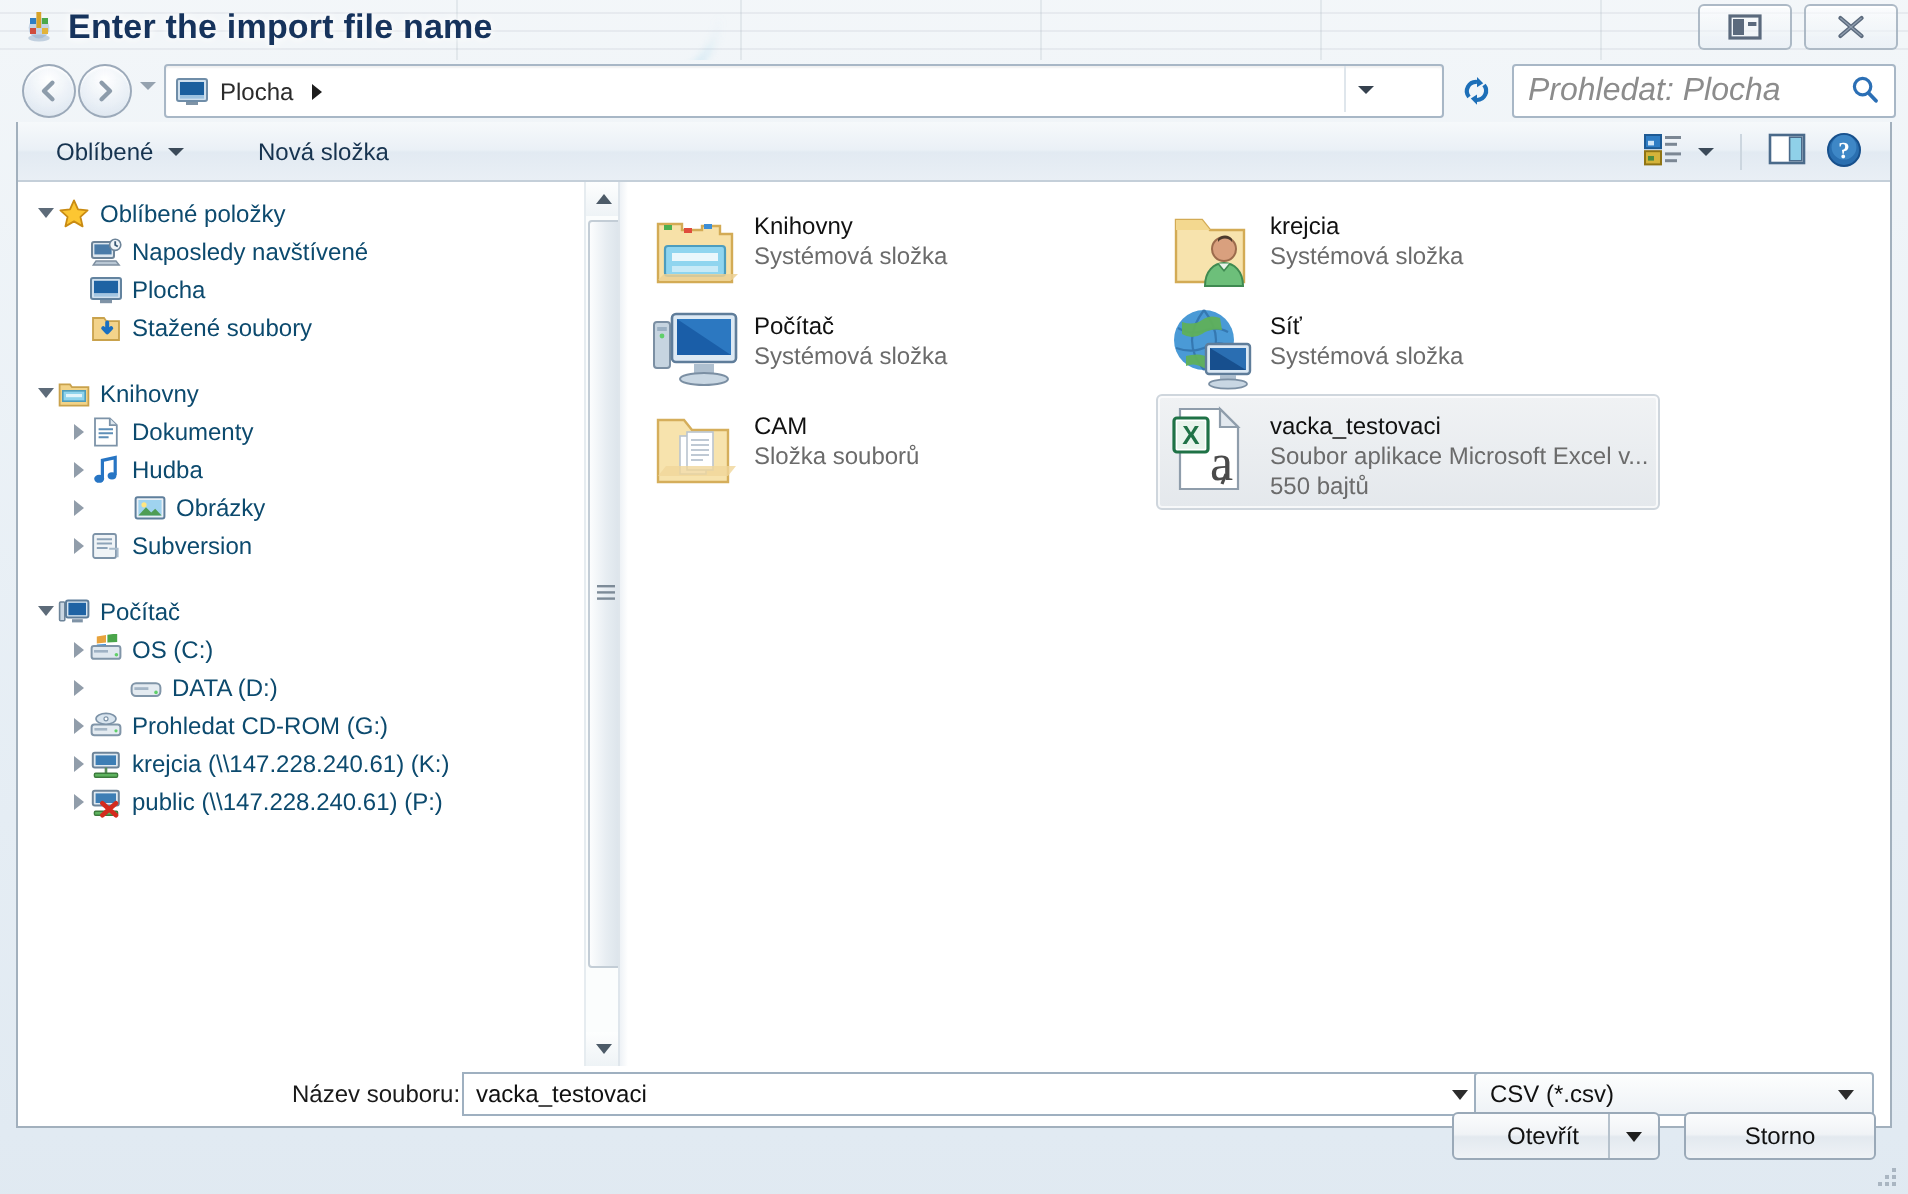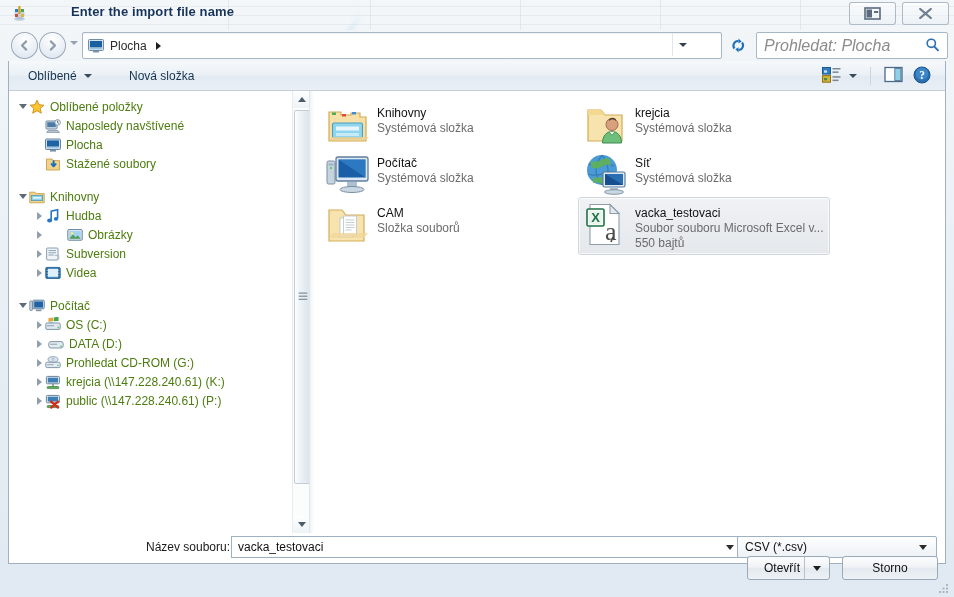--- a/index.html
+++ b/index.html
@@ -26,24 +26,23 @@
     filter:blur(2.2px);
   }
   .glass-deco .gl{position:absolute;top:0;width:1px;height:30px;background:rgba(170,180,190,.22);}
   .glass-deco .hl{position:absolute;left:0;width:954px;height:1px;background:rgba(175,185,195,.18);}
 
   
   .titlebar{position:absolute;left:0;top:0;width:954px;height:28px;}
   .app-icon{position:absolute;left:11px;top:5px;width:17px;height:17px;}
   .title-text{
     position:absolute;left:34px;top:4px;
-    font-size:13px;color:#16335c;font-weight:bold;
+    font-size:17px;color:#16335c;font-weight:bold;
     letter-spacing:.1px;
     text-shadow:0 0 4px rgba(255,255,255,.95),0 0 7px rgba(255,255,255,.8);
-    margin-left:37px;
   }
   .winbtns{position:absolute;right:5px;top:2px;display:flex;gap:6px;}
   .wbtn{
     width:45px;height:21px;border-radius:3px;
     border:1px solid rgba(150,165,180,.75);
     background:linear-gradient(180deg,rgba(255,255,255,.62),rgba(228,236,244,.45));
     box-shadow:inset 0 1px 0 rgba(255,255,255,.85);
     display:flex;align-items:center;justify-content:center;
   }
 
@@ -119,21 +118,21 @@
     background:#fff;overflow:hidden;
   }
   .tree{padding-top:6px;}
   .tnode{position:relative;height:19px;display:flex;align-items:center;white-space:nowrap;}
   .tnode .exp{
     position:absolute;width:11px;height:11px;display:flex;align-items:center;justify-content:center;
   }
   .tri{width:0;height:0;border-top:4px solid transparent;border-bottom:4px solid transparent;border-left:5px solid #919daa;}
   .tri-open{width:0;height:0;border-left:4px solid transparent;border-right:4px solid transparent;border-top:5px solid #5d6b79;}
   .tico{width:16px;height:16px;margin-right:5px;flex:0 0 16px;}
-  .tlabel{font-size:12px;color:#4d7c0f;}
+  .tlabel{font-size:12px;color:#0c4a6e;}
   .tgap{height:14px;}
 
   
   .nscroll{position:absolute;left:283px;top:30px;width:17px;height:442px;
     background:#fbfdfd;border-left:1px solid #e6ecf0;}
   .sb-arrow{position:absolute;left:0;width:17px;height:17px;
     background:linear-gradient(180deg,#fdfefe,#eef3f6);
     display:flex;align-items:center;justify-content:center;}
   .sb-up{top:0;} .sb-down{bottom:0;}
   .sb-thumb{
@@ -184,21 +183,21 @@
   .filter-val{margin-left:7px;font-size:12px;color:#111;flex:1;}
   .filter-caret{margin-right:9px;width:0;height:0;
     border-left:4px solid transparent;border-right:4px solid transparent;border-top:5px solid #2c2c2c;}
   .btn{
     position:absolute;height:24px;
     background:linear-gradient(180deg,#fbfcfd 0%,#f0f3f6 46%,#e3e9ef 52%,#eef2f6 100%);
     border:1px solid #9aa9b8;border-radius:3px;box-sizing:border-box;
     display:flex;align-items:center;justify-content:center;
     font-size:12px;color:#111;
   }
-  .btn-open{right:116px;width:83px;}
+  .btn-open{right:116px;width:104px;}
   .btn-open .lbl{flex:1;text-align:center;padding-left:12px;}
   .btn-open .divider{width:1px;height:22px;background:#b5c1cc;}
   .btn-open .bcaret{width:24px;display:flex;align-items:center;justify-content:center;}
   .btn-cancel{right:8px;width:96px;justify-content:center;}
   .caret-dn{width:0;height:0;border-left:4px solid transparent;border-right:4px solid transparent;border-top:5px solid #1e1e1e;}
 
   .grip{position:absolute;right:4px;bottom:3px;width:13px;height:13px;}
 </style>
 </head>
 <body>
@@ -412,20 +411,33 @@
           </span>
           <span class="tlabel">Knihovny</span>
         </div>
 
         <div class="tnode" style="padding-left:36px">
           <span class="exp" style="left:25px">
               <span class="tri"></span>
             </span>
           <span class="tico">
             <svg width="16" height="16" viewBox="0 0 16 16">
+              <path d="M2.5 1.2 h7.4 L13.4 4.6 V14.8 H2.5 Z" fill="#ffffff" stroke="#7d93a8" stroke-width=".9"></path>
+              <path d="M9.9 1.2 V4.6 H13.4" fill="#dfe8ef" stroke="#7d93a8" stroke-width=".9"></path>
+              <path d="M4.3 6.6 h7.2 M4.3 8.6 h7.2 M4.3 10.6 h5" stroke="#5e8fb8" stroke-width="1"></path>
+            </svg>
+          </span>
+          <span class="tlabel">Dokumenty</span>
+        </div>
+        <div class="tnode" style="padding-left:36px">
+          <span class="exp" style="left:25px">
+              <span class="tri"></span>
+            </span>
+          <span class="tico">
+            <svg width="16" height="16" viewBox="0 0 16 16">
               <path d="M6.2 12.2 V3.2 L12.6 1.8 V10.6" stroke="#2775c4" stroke-width="1.6" fill="none"></path>
               <ellipse cx="4.6" cy="12.4" rx="2.5" ry="2" fill="#2775c4"></ellipse>
               <ellipse cx="11" cy="10.9" rx="2.2" ry="1.8" fill="#2775c4"></ellipse>
             </svg>
           </span>
           <span class="tlabel">Hudba</span>
         </div>
         <div class="tnode" style="padding-left:58px">
           <span class="exp" style="left:25px">
               <span class="tri"></span>
@@ -445,42 +457,20 @@
               <span class="tri"></span>
             </span>
           <span class="tico">
             <svg width="16" height="16" viewBox="0 0 16 16">
               <rect x="1.6" y="2" width="11.4" height="12" rx="1" fill="#f0f4f7" stroke="#7d93a8" stroke-width=".9"></rect>
               <path d="M3.4 4.6 h7.6 M3.4 6.8 h7.6 M3.4 9 h5.4" stroke="#8da3b8" stroke-width="1"></path>
               <path d="M9.6 9.4 l4.2 0 0 4.2" fill="none" stroke="#a8bbcc" stroke-width="1"></path>
             </svg>
           </span>
           <span class="tlabel">Subversion</span>
-        </div>
-        <div class="tnode" style="padding-left:36px">
-          <span class="exp" style="left:25px">
-              <span class="tri"></span>
-            </span>
-          <span class="tico">
-            <svg width="16" height="16" viewBox="0 0 16 16">
-              <rect x="0.8" y="2.4" width="14.4" height="11" rx="1" fill="#4a8ec4" stroke="#2f6794"></rect>
-              <rect x="2.6" y="4" width="10.8" height="7.8" fill="#dff0fb"></rect>
-              <g fill="#1f5480">
-                <rect x="1.3" y="3.2" width="1.4" height="1.4"></rect>
-                  <rect x="1.3" y="6" width="1.4" height="1.4"></rect>
-                <rect x="1.3" y="8.8" width="1.4" height="1.4"></rect>
-                  <rect x="1.3" y="11.4" width="1.4" height="1.4"></rect>
-                <rect x="13.2" y="3.2" width="1.4" height="1.4"></rect>
-                  <rect x="13.2" y="6" width="1.4" height="1.4"></rect>
-                <rect x="13.2" y="8.8" width="1.4" height="1.4"></rect>
-                  <rect x="13.2" y="11.4" width="1.4" height="1.4"></rect>
-              </g>
-            </svg>
-          </span>
-          <span class="tlabel">Videa</span>
         </div>
 
         <div class="tgap"></div>
 
         <div class="tnode" style="padding-left:20px">
           <span class="exp" style="left:8px">
               <span class="tri-open"></span>
             </span>
           <span class="tico">
             <svg width="16" height="16" viewBox="0 0 16 16">
@@ -502,21 +492,21 @@
               <rect x="0.8" y="6" width="14.4" height="6.4" rx="1.2" fill="#dfe8ef" stroke="#8095a8"></rect>
               <rect x="2" y="8" width="7" height="1.3" fill="#9fb2c4"></rect>
               <circle cx="13.2" cy="10.4" r=".9" fill="#62d06a"></circle>
               <path d="M3.4 1.2 L8 .5 V4.3 L3.4 4.8 Z" fill="#e8a33d"></path>
               <path d="M8.7 .4 L13.6 -0.3 V4 L8.7 4.3 Z" fill="#4aa54a"></path>
               <path d="M3.4 5.3 L8 5 V5.6 H3.4 Z" fill="#3d8ed6"></path>
             </svg>
           </span>
           <span class="tlabel">OS (C:)</span>
         </div>
-        <div class="tnode" style="padding-left:39px">
+        <div class="tnode" style="padding-left:56px">
           <span class="exp" style="left:25px">
               <span class="tri"></span>
             </span>
           <span class="tico">
             <svg width="16" height="16" viewBox="0 0 16 16">
               <rect x="0.8" y="5.6" width="14.4" height="6.4" rx="2.2" fill="#e4ebf1" stroke="#8095a8"></rect>
               <rect x="2.2" y="7.6" width="7" height="1.4" fill="#a5b6c6"></rect>
               <circle cx="13" cy="10.2" r=".9" fill="#5fcf6a"></circle>
             </svg>
           </span>
@@ -693,21 +683,21 @@
               <path d="M27 2.5 v9 h9 Z" fill="#e3e9ef" stroke="#8f9dab" stroke-width="1.1"></path>
               <text x="22" y="38" font-family="Liberation Serif, serif" font-size="26" fill="#4a4a4a">a</text>
               <path d="M30 35 l-2 5" stroke="#4a4a4a" stroke-width="1.6"></path>
               <rect x="4" y="7" width="17" height="17" rx="1.5" fill="#ffffff" stroke="#1f7246" stroke-width="1.6"></rect>
               <rect x="5.6" y="8.6" width="13.8" height="13.8" fill="#e8f4ec"></rect>
               <text x="12.5" y="20" font-family="Liberation Sans, sans-serif" font-size="13" font-weight="bold" fill="#1f7246" text-anchor="middle">X</text>
             </svg>
           </span>
           <span class="fmeta">
             <span class="fname">vacka_testovaci</span><br>
-            <span class="fsub">Soubor souboru Microsoft Excel v...</span><br>
+            <span class="fsub">Soubor aplikace Microsoft Excel v...</span><br>
             <span class="fsub2">550 bajtů</span>
           </span>
         </div>
 
       </div>
     </div>
 
     <div class="footer">
       <div class="fname-label">Název souboru:</div>
       <div class="fname-input">

